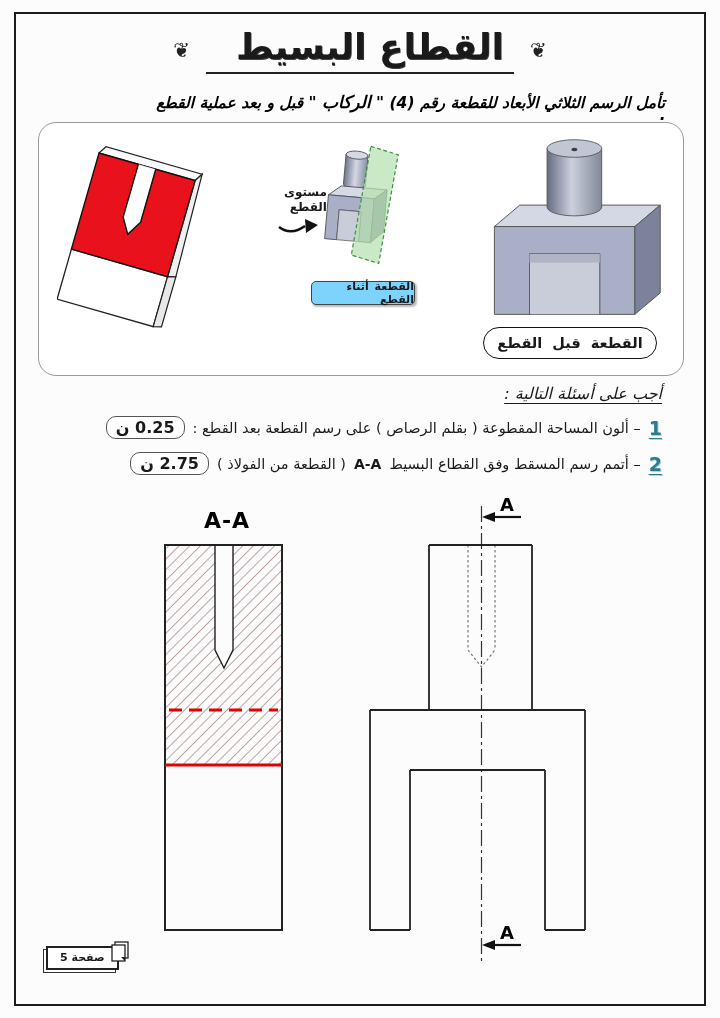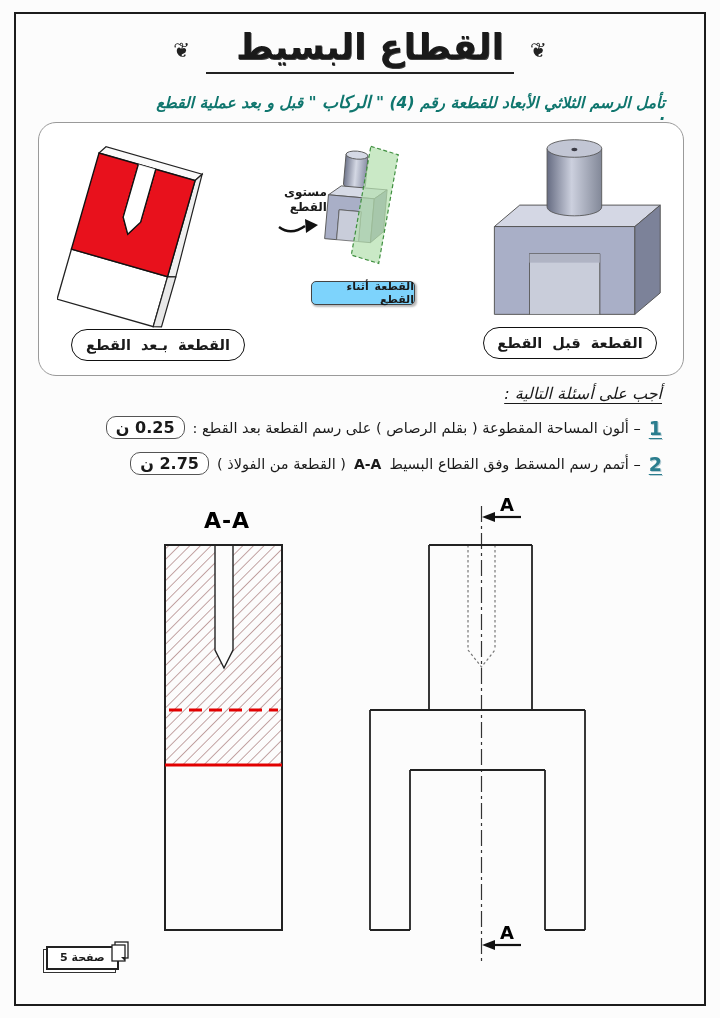--- a/index.html
+++ b/index.html
@@ -11,21 +11,21 @@
   
   .title-row{position:absolute;top:26px;left:0;right:0;display:flex;justify-content:center;align-items:center;gap:16px;}
   .ornament{font-size:20px;color:#222;}
   .main-title{
     font-size:36px;font-weight:bold;direction:rtl;
     border-bottom:2px solid #222;padding:0 10px 5px 30px;
     text-shadow:0.6px 0.6px 0 #444;
   }
   
   .intro{position:absolute;top:92px;right:55px;left:150px;direction:rtl;text-align:right;
-    font-size:15.5px;font-style:italic;font-weight:600;color:#0f766e;}
+    font-size:15.5px;font-style:italic;font-weight:600;color:#000000;}
   .intro b{font-size:17px;font-style:italic;}
   
   .figbox{position:absolute;left:38px;top:122px;width:644px;height:252px;background:#fff;
     border:1.5px solid #9a9a9a;border-radius:18px;}
   .pill{
     position:absolute;display:flex;align-items:center;justify-content:center;
     border:1.7px solid #111;border-radius:16px;background:#fff;
     font-weight:bold;font-size:14.5px;direction:rtl;word-spacing:5px;
   }
   .pill-small{
@@ -81,21 +81,20 @@
     <svg class="fig" style="left:18px;top:4px;" width="210" height="205" viewBox="0 0 210 205">
       <g transform="translate(42,26) rotate(16)">
         <polygon points="0,0 100,0 105,-8 5,-8" fill="#fafafa" stroke="#222" stroke-width="1.2"></polygon>
         <polygon points="100,0 105,-8 108,98 100,100" fill="#efefef" stroke="#222" stroke-width="1.2"></polygon>
         <path d="M0,100 H100 V152 H0 Z" fill="#ffffff" stroke="#222" stroke-width="1.3"></path>
         <polygon points="100,100 108,98 108,150 100,152" fill="#e8e8e8" stroke="#222" stroke-width="1.2"></polygon>
         <path d="M0,0 H100 V100 H0 Z M41,0 V55 L50,70 L59,55 V0 Z" fill-rule="evenodd" fill="#e8111c" stroke="#111" stroke-width="1.4"></path>
         <path d="M41,0 V55 L50,70 L59,55 V0" fill="#ffffff" fill-opacity="0.9" stroke="#111" stroke-width="1.2"></path>
       </g>
     </svg>
-    <div class="pill" style="left:32px;top:206px;width:172px;height:30px;">القطعة بـعد القطع</div>
 
     <div class="plane-label">
       <div>مستوى</div>
       <div>القطع</div>
     </div>
     <svg class="fig" style="left:232px;top:8px;" width="150" height="152" viewBox="0 0 150 152">
       <defs>
         <linearGradient id="cylSmall" x1="0" y1="0" x2="1" y2="0">
           <stop offset="0" stop-color="#70768c"></stop>
             <stop offset="0.5" stop-color="#d4d8e4"></stop>

